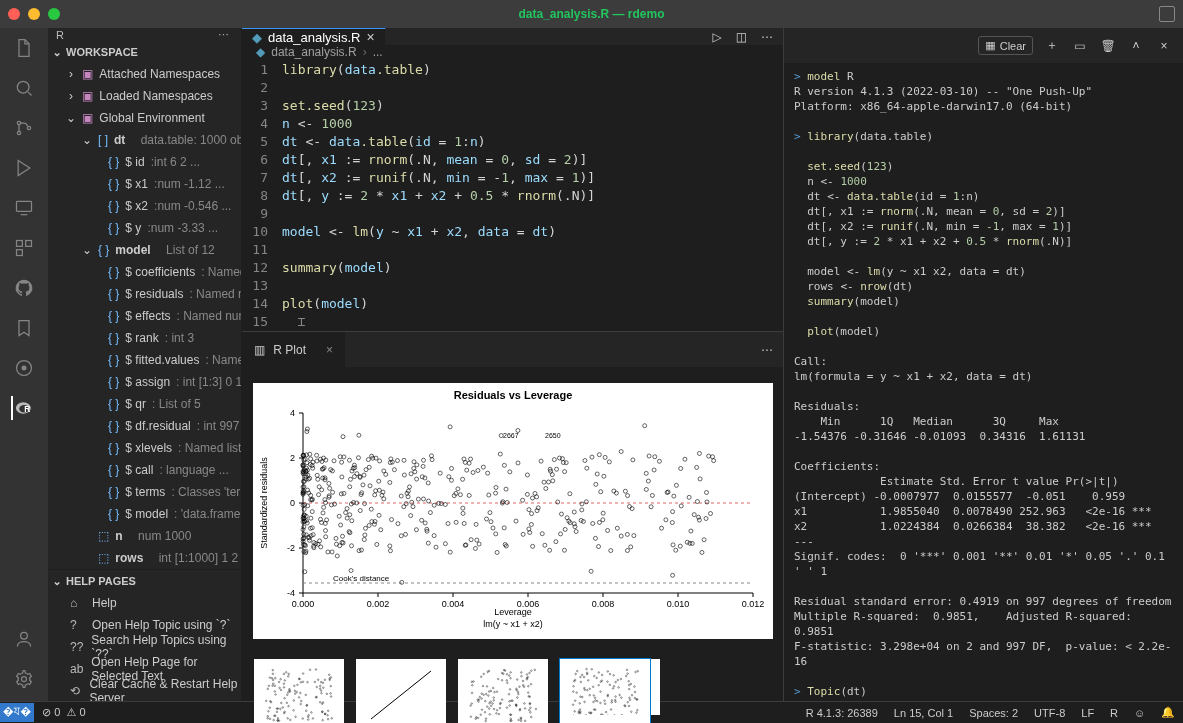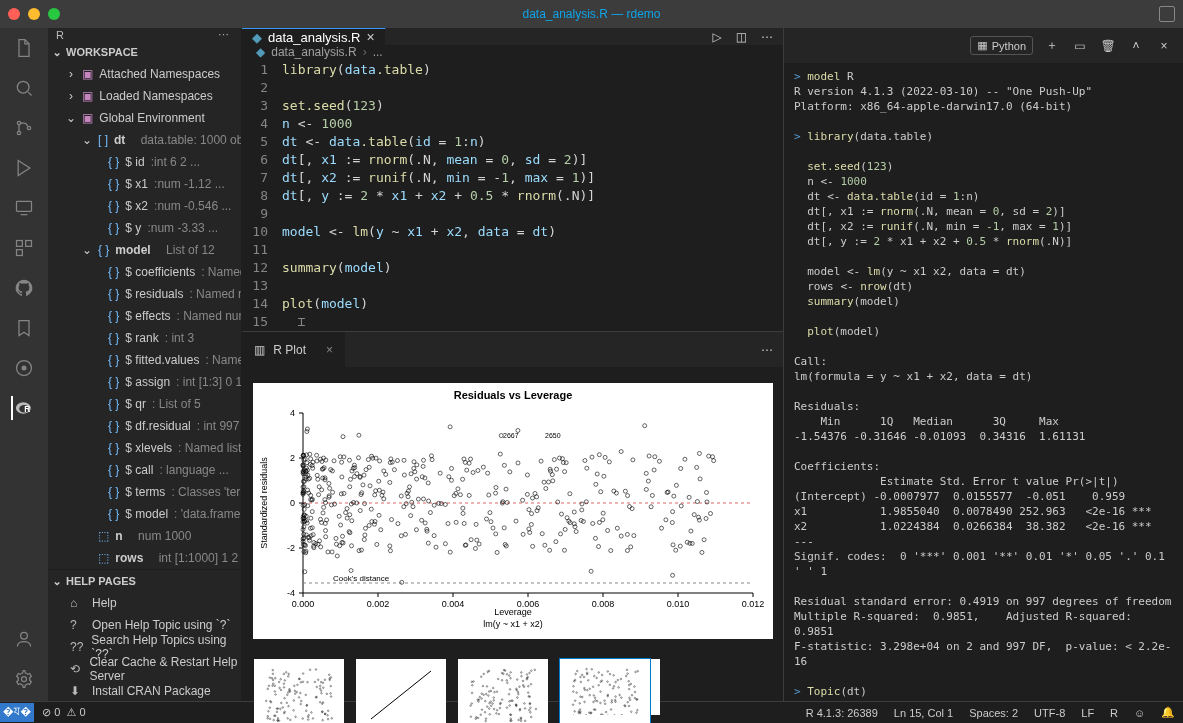--- a/index.html
+++ b/index.html
@@ -16,21 +16,21 @@
   height: 28px; background: #3c3c3c;
   display: flex; align-items: center;
   padding: 0 8px;
   position: relative;
 }
 .traffic-lights { display: flex; gap: 8px; }
 .tl { width: 12px; height: 12px; border-radius: 50%; }
 .tl.red { background: #ff5f57; }
 .tl.yellow { background: #febc2e; }
 .tl.green { background: #28c840; }
-.window-title { position: absolute; left: 50%; transform: translateX(-50%); color: #0ea5e9; font-size: 12px; }
+.window-title { position: absolute; left: 50%; transform: translateX(-50%); color: #22c55e; font-size: 12px; font-weight: bold; }
 .title-btn { position: absolute; right: 8px; width: 16px; height: 16px; border:1px solid #888; border-radius:2px;}
 
 .main { flex: 1; display: flex; min-height: 0; }
 
 .activity-bar {
   width: 48px; background: #333333;
   display: flex; flex-direction: column; align-items: center;
   padding-top: 8px; gap: 16px;
 }
 .activity-bar .ab-icon { width: 24px; height: 24px; color: #858585; display:flex; align-items:center; justify-content:center;}
@@ -284,20 +284,24 @@
             <span class="hicn">⌂</span>
             <span>Help</span>
           </div>
           <div class="help-item">
             <span class="hicn">?</span>
             <span>Open Help Topic using `?`</span>
           </div>
           <div class="help-item">
             <span class="hicn">??</span>
             <span>Search Help Topics using `??`</span>
+          </div>
+          <div class="help-item">
+            <span class="hicn">ab</span>
+            <span>Open Help Page for Selected Text</span>
           </div>
           <div class="help-item">
             <span class="hicn">⟲</span>
             <span>Clear Cache &amp; Restart Help Server</span>
           </div>
           <div class="help-item">
             <span class="hicn">⬇</span>
             <span>Install CRAN Package</span>
           </div>
         </div>
@@ -1241,21 +1245,21 @@
               </g>
             </svg></div>
       </div>
     </div>
   </div>
 
   <div class="terminal-area">
     <div class="term-tabs">
       <div class="pylabel">
           <span>▦</span>
-          <span>Python</span>
+          <span>Clear</span>
         </div>
       <span class="icon-btn">＋</span>
       <span class="icon-btn">▭</span>
       <span class="icon-btn">🗑</span>
       <span class="icon-btn">˄</span>
       <span class="icon-btn">×</span>
     </div>
     <div class="terminal" id="term"><span class="prompt">&gt;</span> <span class="ylw">model</span> R
 R version 4.1.3 (2022-03-10) -- "One Push-Up"
 Platform: x86_64-apple-darwin17.0 (64-bit)

